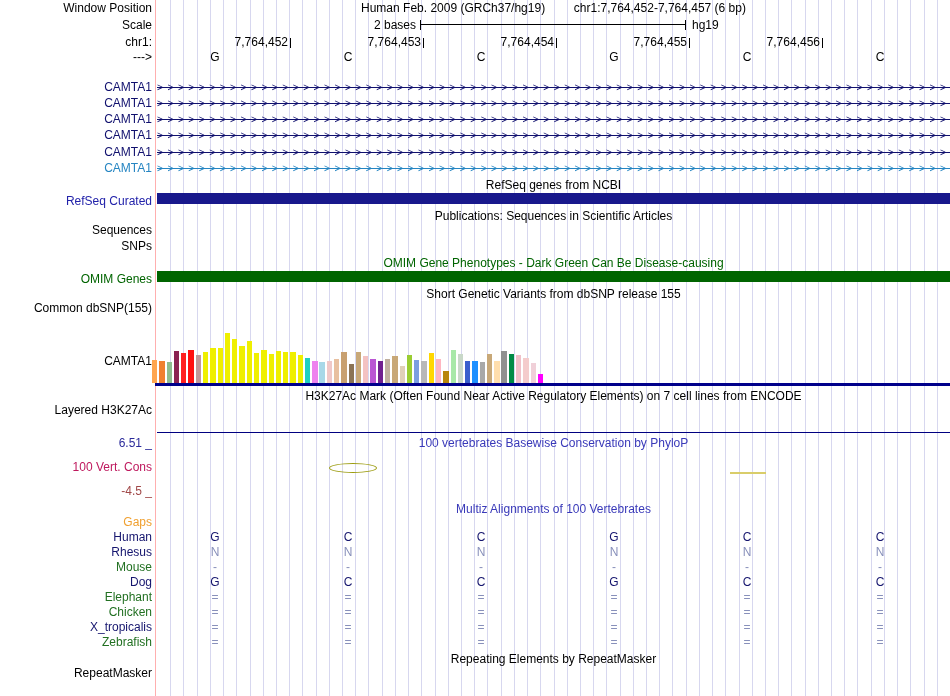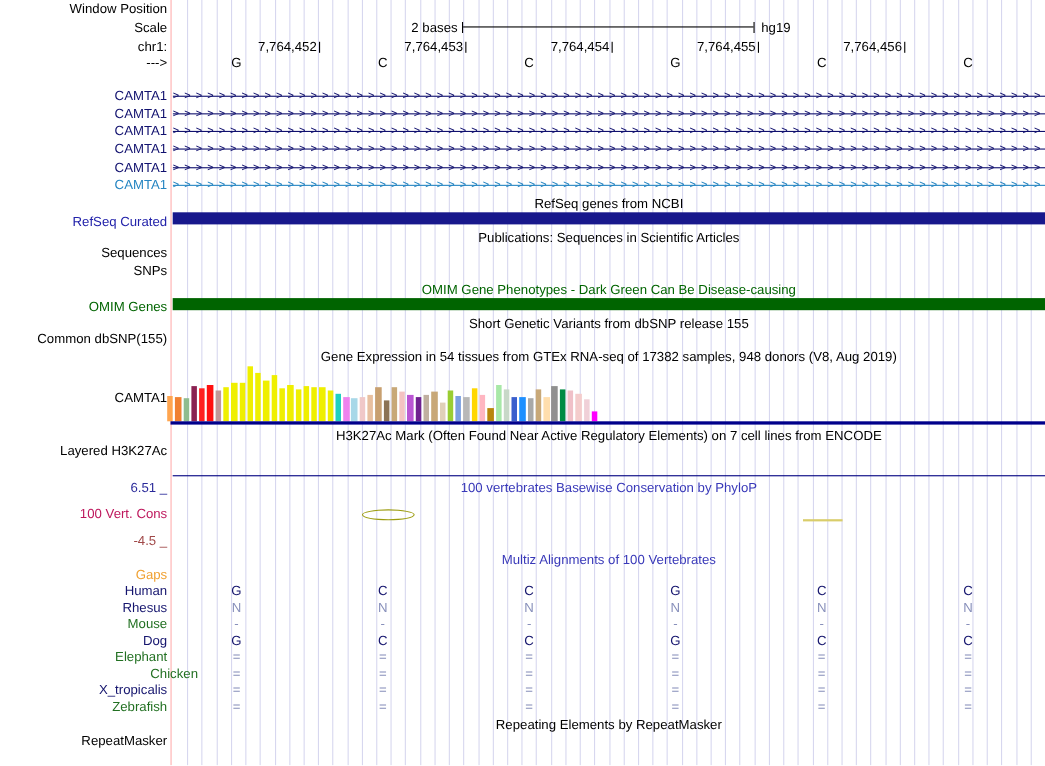--- a/index.html
+++ b/index.html
@@ -91,20 +91,25 @@
       <div class="grid-line" style="left: 870.7px; background: rgb(215, 215, 239);"></div>
       <div class="grid-line" style="left: 883.917px; background: rgb(215, 215, 239);"></div>
       <div class="grid-line" style="left: 897.133px; background: rgb(215, 215, 239);"></div>
       <div class="grid-line" style="left: 910.35px; background: rgb(215, 215, 239);"></div>
       <div class="grid-line" style="left: 923.567px; background: rgb(215, 215, 239);"></div>
       <div class="grid-line" style="left: 936.783px; background: rgb(215, 215, 239);"></div>
     </div>
   <div class="limit-line" style="left:155px;"></div>
 
   <div class="lbl" style="top:2px;">Window Position</div>
+  <div class="title" style="top:2px;">
+    <span>Human Feb. 2009 (GRCh37/hg19)</span>
+    <span style="display:inline-block;width:22px;"></span>
+    <span>chr1:7,764,452-7,764,457 (6 bp)</span>
+  </div>
 
   <div class="lbl" style="top:19px;">Scale</div>
   <div class="abs" style="left:330px;top:19px;width:86px;text-align:right;line-height:13px;">2 bases</div>
   <div class="scalebar">
       <div class="scalebar-line"></div>
     </div>
   <div class="abs" style="left:692px;top:19px;line-height:13px;">hg19</div>
 
   <div class="lbl" style="top:36px;">chr1:</div>
   <div id="ruler-layer">
@@ -171,21 +176,20 @@
   <div class="lbl" style="top:224px;">Sequences</div>
   <div class="lbl" style="top:240px;">SNPs</div>
 
   <div class="title" style="top: 257px; color: rgb(0, 100, 0);" id="omim-title">OMIM Gene Phenotypes - Dark Green Can Be Disease-causing</div>
   <div class="lbl" style="top: 273px; color: rgb(0, 100, 0);" id="omim-label">OMIM Genes</div>
   <div class="track-bar" id="omim-bar" style="top: 271px; height: 11px; background: rgb(0, 100, 0);"></div>
 
   <div class="title" style="top:288px;">Short Genetic Variants from dbSNP release 155</div>
   <div class="lbl" style="top:302px;">Common dbSNP(155)</div>
 
-  <div class="title" style="top:318px;">Gene Expression in 54 tissues from GTEx RNA-seq of 17382 samples, 948 donors (V8, Aug 2019)</div>
   <div class="lbl" style="top:355px;">CAMTA1</div>
   <div id="gtex-layer">
       <div class="gtex-bar" style="left: 152px; top: 360px; width: 5.4px; height: 23px; background: rgb(255, 165, 79);"></div>
       <div class="gtex-bar" style="left: 159.3px; top: 361px; width: 5.4px; height: 22px; background: rgb(240, 128, 48);"></div>
       <div class="gtex-bar" style="left: 166.6px; top: 362px; width: 5.4px; height: 21px; background: rgb(143, 188, 143);"></div>
       <div class="gtex-bar" style="left: 173.8px; top: 351px; width: 5.4px; height: 32px; background: rgb(139, 34, 82);"></div>
       <div class="gtex-bar" style="left: 181.1px; top: 353px; width: 5.4px; height: 30px; background: rgb(255, 32, 32);"></div>
       <div class="gtex-bar" style="left: 188.4px; top: 350px; width: 5.4px; height: 33px; background: rgb(255, 16, 16);"></div>
       <div class="gtex-bar" style="left: 195.7px; top: 355px; width: 5.4px; height: 28px; background: rgb(192, 152, 152);"></div>
       <div class="gtex-bar" style="left: 203px; top: 352px; width: 5.4px; height: 31px; background: rgb(239, 239, 0);"></div>
@@ -280,21 +284,21 @@
       <div class="mz-cell" style="left: 614px; top: 576px; color: rgb(21, 21, 110);">G</div>
       <div class="mz-cell" style="left: 747px; top: 576px; color: rgb(21, 21, 110);">C</div>
       <div class="mz-cell" style="left: 880px; top: 576px; color: rgb(21, 21, 110);">C</div>
       <div class="lbl" style="top: 591px; color: rgb(34, 112, 34);">Elephant</div>
       <div class="mz-cell" style="left: 215px; top: 591px; color: rgb(136, 144, 187);">=</div>
       <div class="mz-cell" style="left: 348px; top: 591px; color: rgb(136, 144, 187);">=</div>
       <div class="mz-cell" style="left: 481px; top: 591px; color: rgb(136, 144, 187);">=</div>
       <div class="mz-cell" style="left: 614px; top: 591px; color: rgb(136, 144, 187);">=</div>
       <div class="mz-cell" style="left: 747px; top: 591px; color: rgb(136, 144, 187);">=</div>
       <div class="mz-cell" style="left: 880px; top: 591px; color: rgb(136, 144, 187);">=</div>
-      <div class="lbl" style="top: 606px; color: rgb(34, 112, 34); padding-left: 28px;">Chicken</div>
+      <div class="lbl" style="top: 606px; color: rgb(34, 112, 34);">Chicken</div>
       <div class="mz-cell" style="left: 215px; top: 606px; color: rgb(136, 144, 187);">=</div>
       <div class="mz-cell" style="left: 348px; top: 606px; color: rgb(136, 144, 187);">=</div>
       <div class="mz-cell" style="left: 481px; top: 606px; color: rgb(136, 144, 187);">=</div>
       <div class="mz-cell" style="left: 614px; top: 606px; color: rgb(136, 144, 187);">=</div>
       <div class="mz-cell" style="left: 747px; top: 606px; color: rgb(136, 144, 187);">=</div>
       <div class="mz-cell" style="left: 880px; top: 606px; color: rgb(136, 144, 187);">=</div>
       <div class="lbl" style="top: 621px; color: rgb(21, 21, 110);">X_tropicalis</div>
       <div class="mz-cell" style="left: 215px; top: 621px; color: rgb(136, 144, 187);">=</div>
       <div class="mz-cell" style="left: 348px; top: 621px; color: rgb(136, 144, 187);">=</div>
       <div class="mz-cell" style="left: 481px; top: 621px; color: rgb(136, 144, 187);">=</div>

